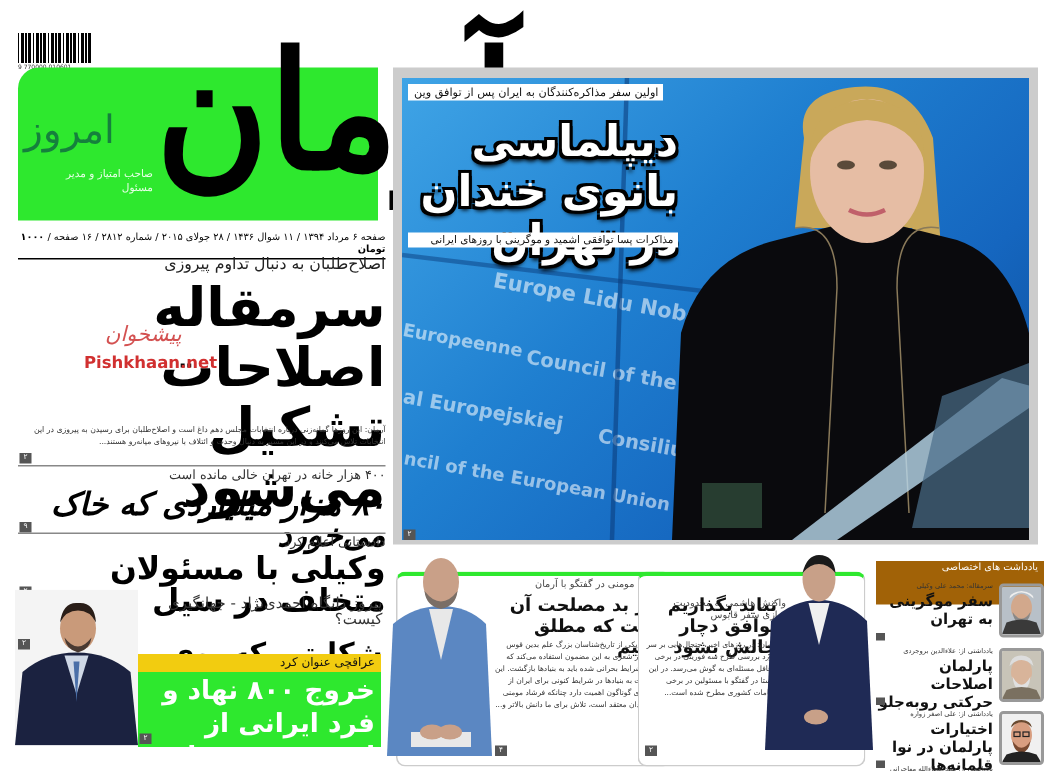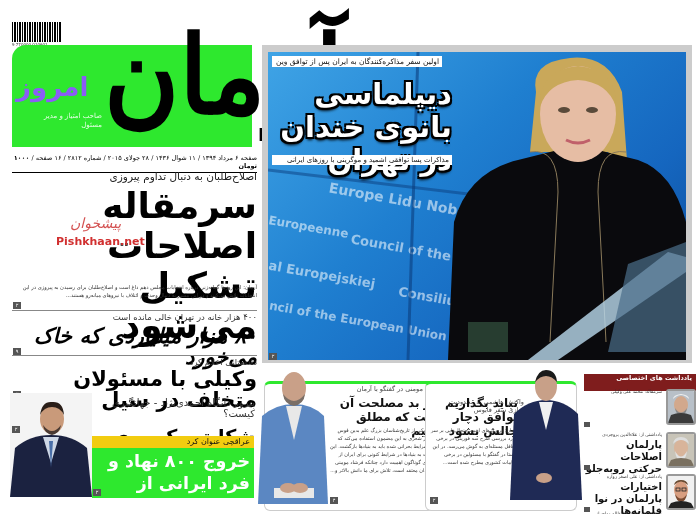--- a/index.html
+++ b/index.html
@@ -8,21 +8,21 @@
 
   .abs { position: absolute; }
   .rtl { direction: rtl; text-align: right; }
 
   
   #masthead-green { left: 12px; top: 45px; width: 240px; height: 102px; background: #2ee82e; border-radius: 14px 0 0 0; }
   #barcode { left: 12px; top: 22px; width: 50px; height: 20px;
     background: repeating-linear-gradient(90deg,#000 0 1px,#fff 1px 2px,#000 2px 4px,#fff 4px 5px); }
   #barcode-num { left: 12px; top: 42px; font-size: 4px; color:#333; }
   #logo-main { left: 90px; top: 0px; width: 260px; height: 150px; font-family: "DejaVu Serif", serif; font-size: 108px; font-weight: 900; color: #000; line-height: 150px; letter-spacing: -4px; transform: scaleX(0.95); }
-  #logo-sub { left: 16px; top: 72px; font-size: 26px; font-weight: bold; color: #8b5cf6; }
+  #logo-sub { left: 16px; top: 72px; font-size: 26px; font-weight: normal; color: #15803d; }
   #logo-tag { left: 42px; top: 112px; font-size: 7px; color: #e8ffe8; line-height: 9px; width: 60px; }
   #dateline { left: 12px; top: 154px; width: 245px; font-size: 6.5px; color: #000; border-bottom: 1px solid #000; padding-bottom: 2px; }
   #dateline b { font-weight: bold; }
 
   
   .kicker { font-size: 9px; color: #222; }
   .headline-xl { font-weight: 900; color: #000; line-height: 1; }
   #kicker1 { left: 12px; top: 170px; width: 245px; font-size: 10.5px; }
   #headline1 { left: 12px; top: 186px; width: 245px; font-size: 36px; letter-spacing:-1px; line-height: 40px; }
   #watermark { left: 56px; top: 235px; font-size: 11px; color: #d13030; font-weight: bold; }
@@ -56,21 +56,21 @@
 
   
   .card { background: #fff; border: 1px solid #ccc; border-top: 3px solid #2ee82e; border-radius: 6px; }
   #card1 { left: 264px; top: 381px; width: 184px; height: 130px; }
   #card2 { left: 425px; top: 381px; width: 152px; height: 130px; }
   .card-kicker { font-size: 6.5px; color: #444; }
   .card-head { font-size: 12px; font-weight: 900; line-height: 14px; }
   .card-body { font-size: 5px; line-height: 8px; color: #333; }
 
   
-  #sidebar-head { left: 584px; top: 374px; width: 112px; height: 17px; background: #7f1d1d; color: #fff; font-size: 6.5px; font-weight: bold; }
+  #sidebar-head { left: 584px; top: 374px; width: 112px; height: 29px; background: #a16207; color: #fff; font-size: 6.5px; font-weight: normal; }
   .sb-item { position: absolute; left: 584px; width: 112px; height: 42px; }
   .sb-photo { position: absolute; right: 0; top: 2px; width: 30px; height: 36px; border: 2px solid #999; border-radius: 3px; overflow: hidden; }
   .sb-kicker { position: absolute; right: 34px; top: 2px; width: 78px; font-size: 4.5px; color: #333; }
   .sb-head { position: absolute; right: 34px; top: 9px; width: 78px; font-size: 10px; font-weight: 900; line-height: 12px; }
   .sb-page { position: absolute; left: 0; bottom: 2px; width: 6px; height: 5px; background: #555; }
 </style>
 </head>
 <body>
 
 <div class="abs" id="barcode"></div>
@@ -193,20 +193,21 @@
   <div class="sb-photo">
     <svg width="26" height="32" viewBox="0 0 26 32">
         <rect width="26" height="32" fill="#b8c0c8"></rect>
         <ellipse cx="13" cy="14" rx="7" ry="9" fill="#d2a88c"></ellipse>
         <path d="M5 8 Q13 0 21 8 Q21 4 13 3 Q5 4 5 8Z" fill="#eee"></path>
         <path d="M7 17 Q13 26 19 17 Q18 24 13 25 Q8 24 7 17Z" fill="#888"></path>
         <path d="M0 32 L3 24 Q13 20 23 24 L26 32Z" fill="#3a3a3a"></path>
       </svg>
   </div>
   <div class="sb-kicker rtl">سرمقاله: محمد علی وکیلی</div>
+  <div class="sb-head rtl">سفر موگرینی به تهران</div>
   <div class="sb-page"></div>
 </div>
 
 <div class="sb-item" style="top:430px;">
   <div class="sb-photo">
     <svg width="26" height="32" viewBox="0 0 26 32">
         <rect width="26" height="32" fill="#c8c4b8"></rect>
         <ellipse cx="13" cy="14" rx="7" ry="9" fill="#d8b49a"></ellipse>
         <path d="M5 10 Q13 2 21 10 Q20 3 13 3 Q6 3 5 10Z" fill="#ddd"></path>
         <path d="M7 17 Q13 28 19 17 Q18 26 13 27 Q8 26 7 17Z" fill="#e0e0e0"></path>

